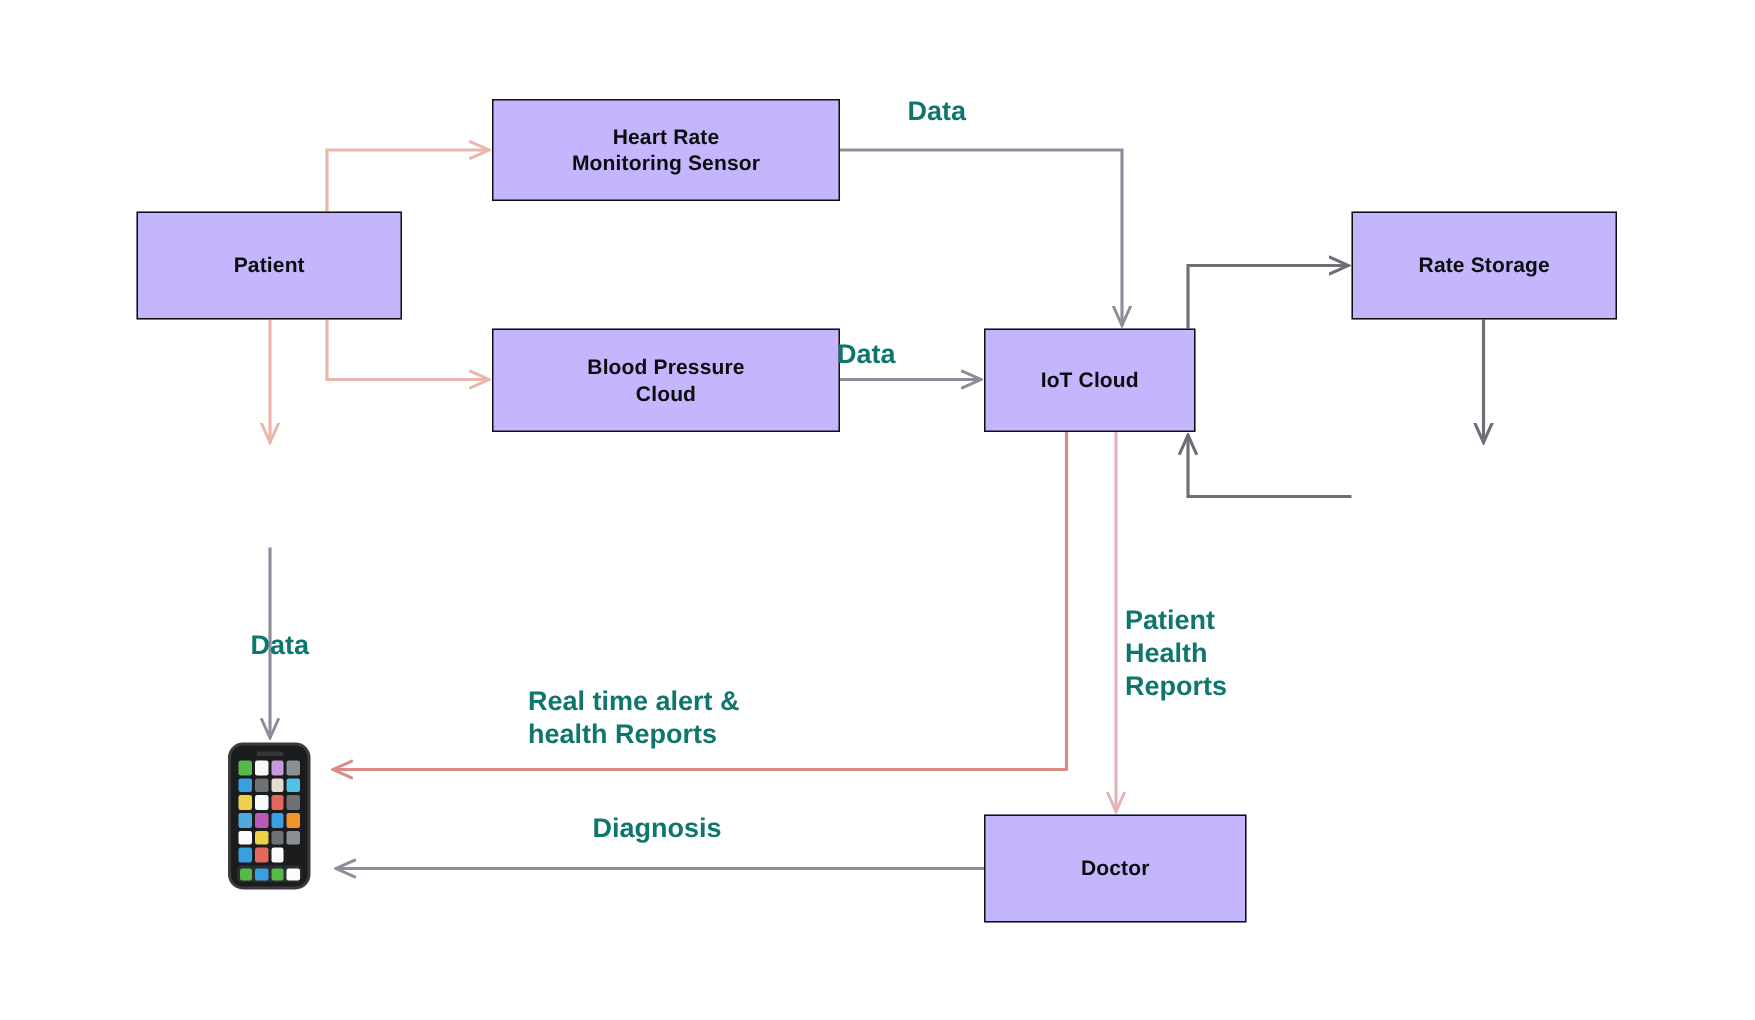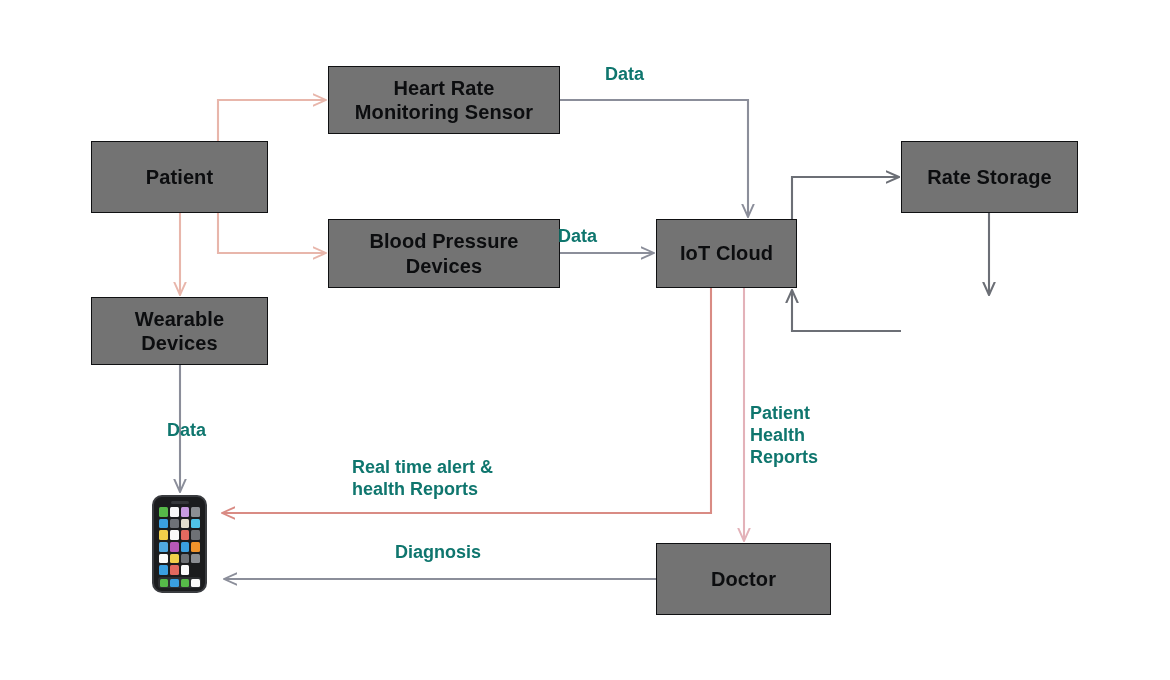--- a/index.html
+++ b/index.html
@@ -21,29 +21,29 @@
   #edges {
     position: absolute;
     left: 0;
     top: 0;
     width: 1170px;
     height: 680px;
   }
   .node {
     position: absolute;
     box-sizing: border-box;
-    background: #737373;
+    background: #c4b5fd;
     border: 1.6px solid #0f1012;
     display: flex;
     align-items: center;
     justify-content: center;
     text-align: center;
     color: #0c0d0f;
     font-weight: bold;
-    font-size: 20px;
+    font-size: 14px;
     line-height: 1.22;
     letter-spacing: 0.1px;
     font-family: "Liberation Sans", sans-serif;
     white-space: pre-line;
   }
   .edge-label {
     position: absolute;
     color: #0f766e;
     font-weight: bold;
     font-size: 18px;
@@ -154,24 +154,22 @@
 
     <path d="M 656 579 L 224 579" fill="none" stroke="#8b8e9a" stroke-width="2.1" marker-end="url(#ah-gray)"></path>
   </svg>
 
   <div class="node" style="left:91px; top:141px; width:177px; height:72px;">Patient</div>
 
   <div class="node" style="left:328px; top:66px; width:232px; height:68px;">Heart Rate
 Monitoring Sensor</div>
 
   <div class="node" style="left:328px; top:219px; width:232px; height:69px;">Blood Pressure
-Devices</div>
-
-  <div class="node" style="left:91px; top:297px; width:177px; height:68px;">Wearable
-Devices</div>
+Cloud</div>
+
 
   <div class="node" style="left:656px; top:219px; width:141px; height:69px;">IoT Cloud</div>
 
   <div class="node" style="left:901px; top:141px; width:177px; height:72px;">Rate Storage</div>
 
 
   <div class="node" style="left:656px; top:543px; width:175px; height:72px;">Doctor</div>
 
   <div class="edge-label" style="left:605px; top:64px; width:100px;">Data</div>
 

